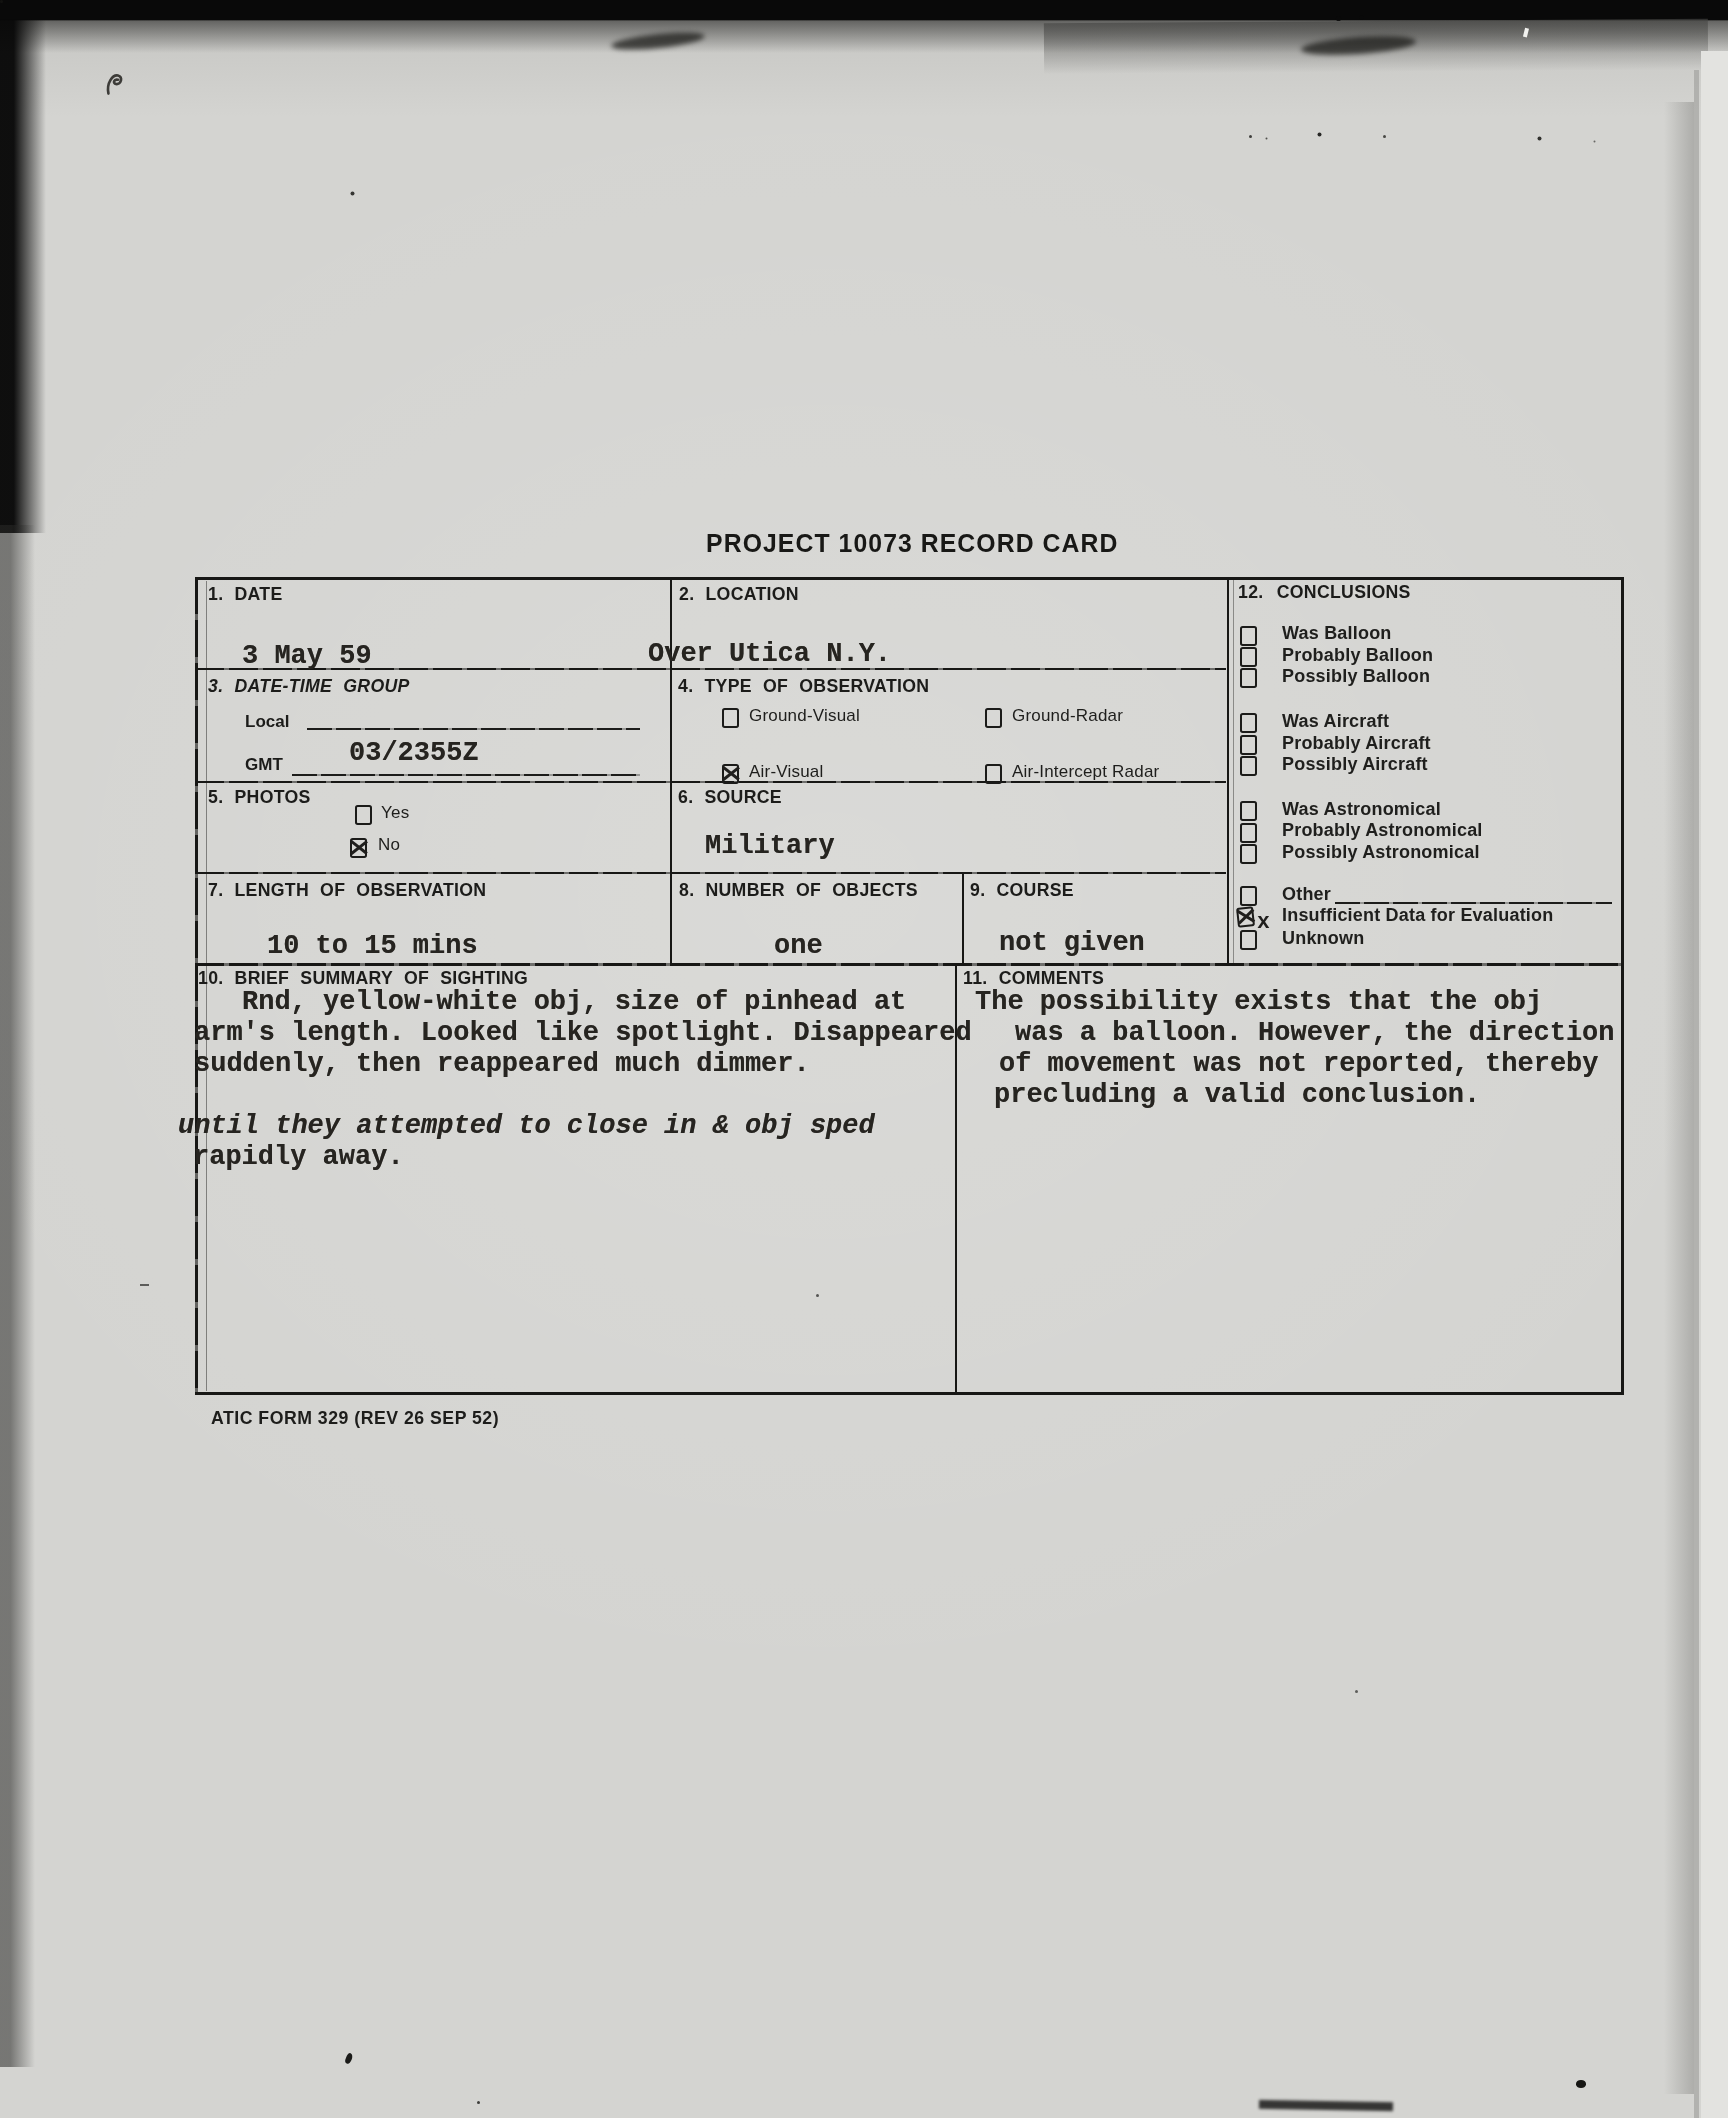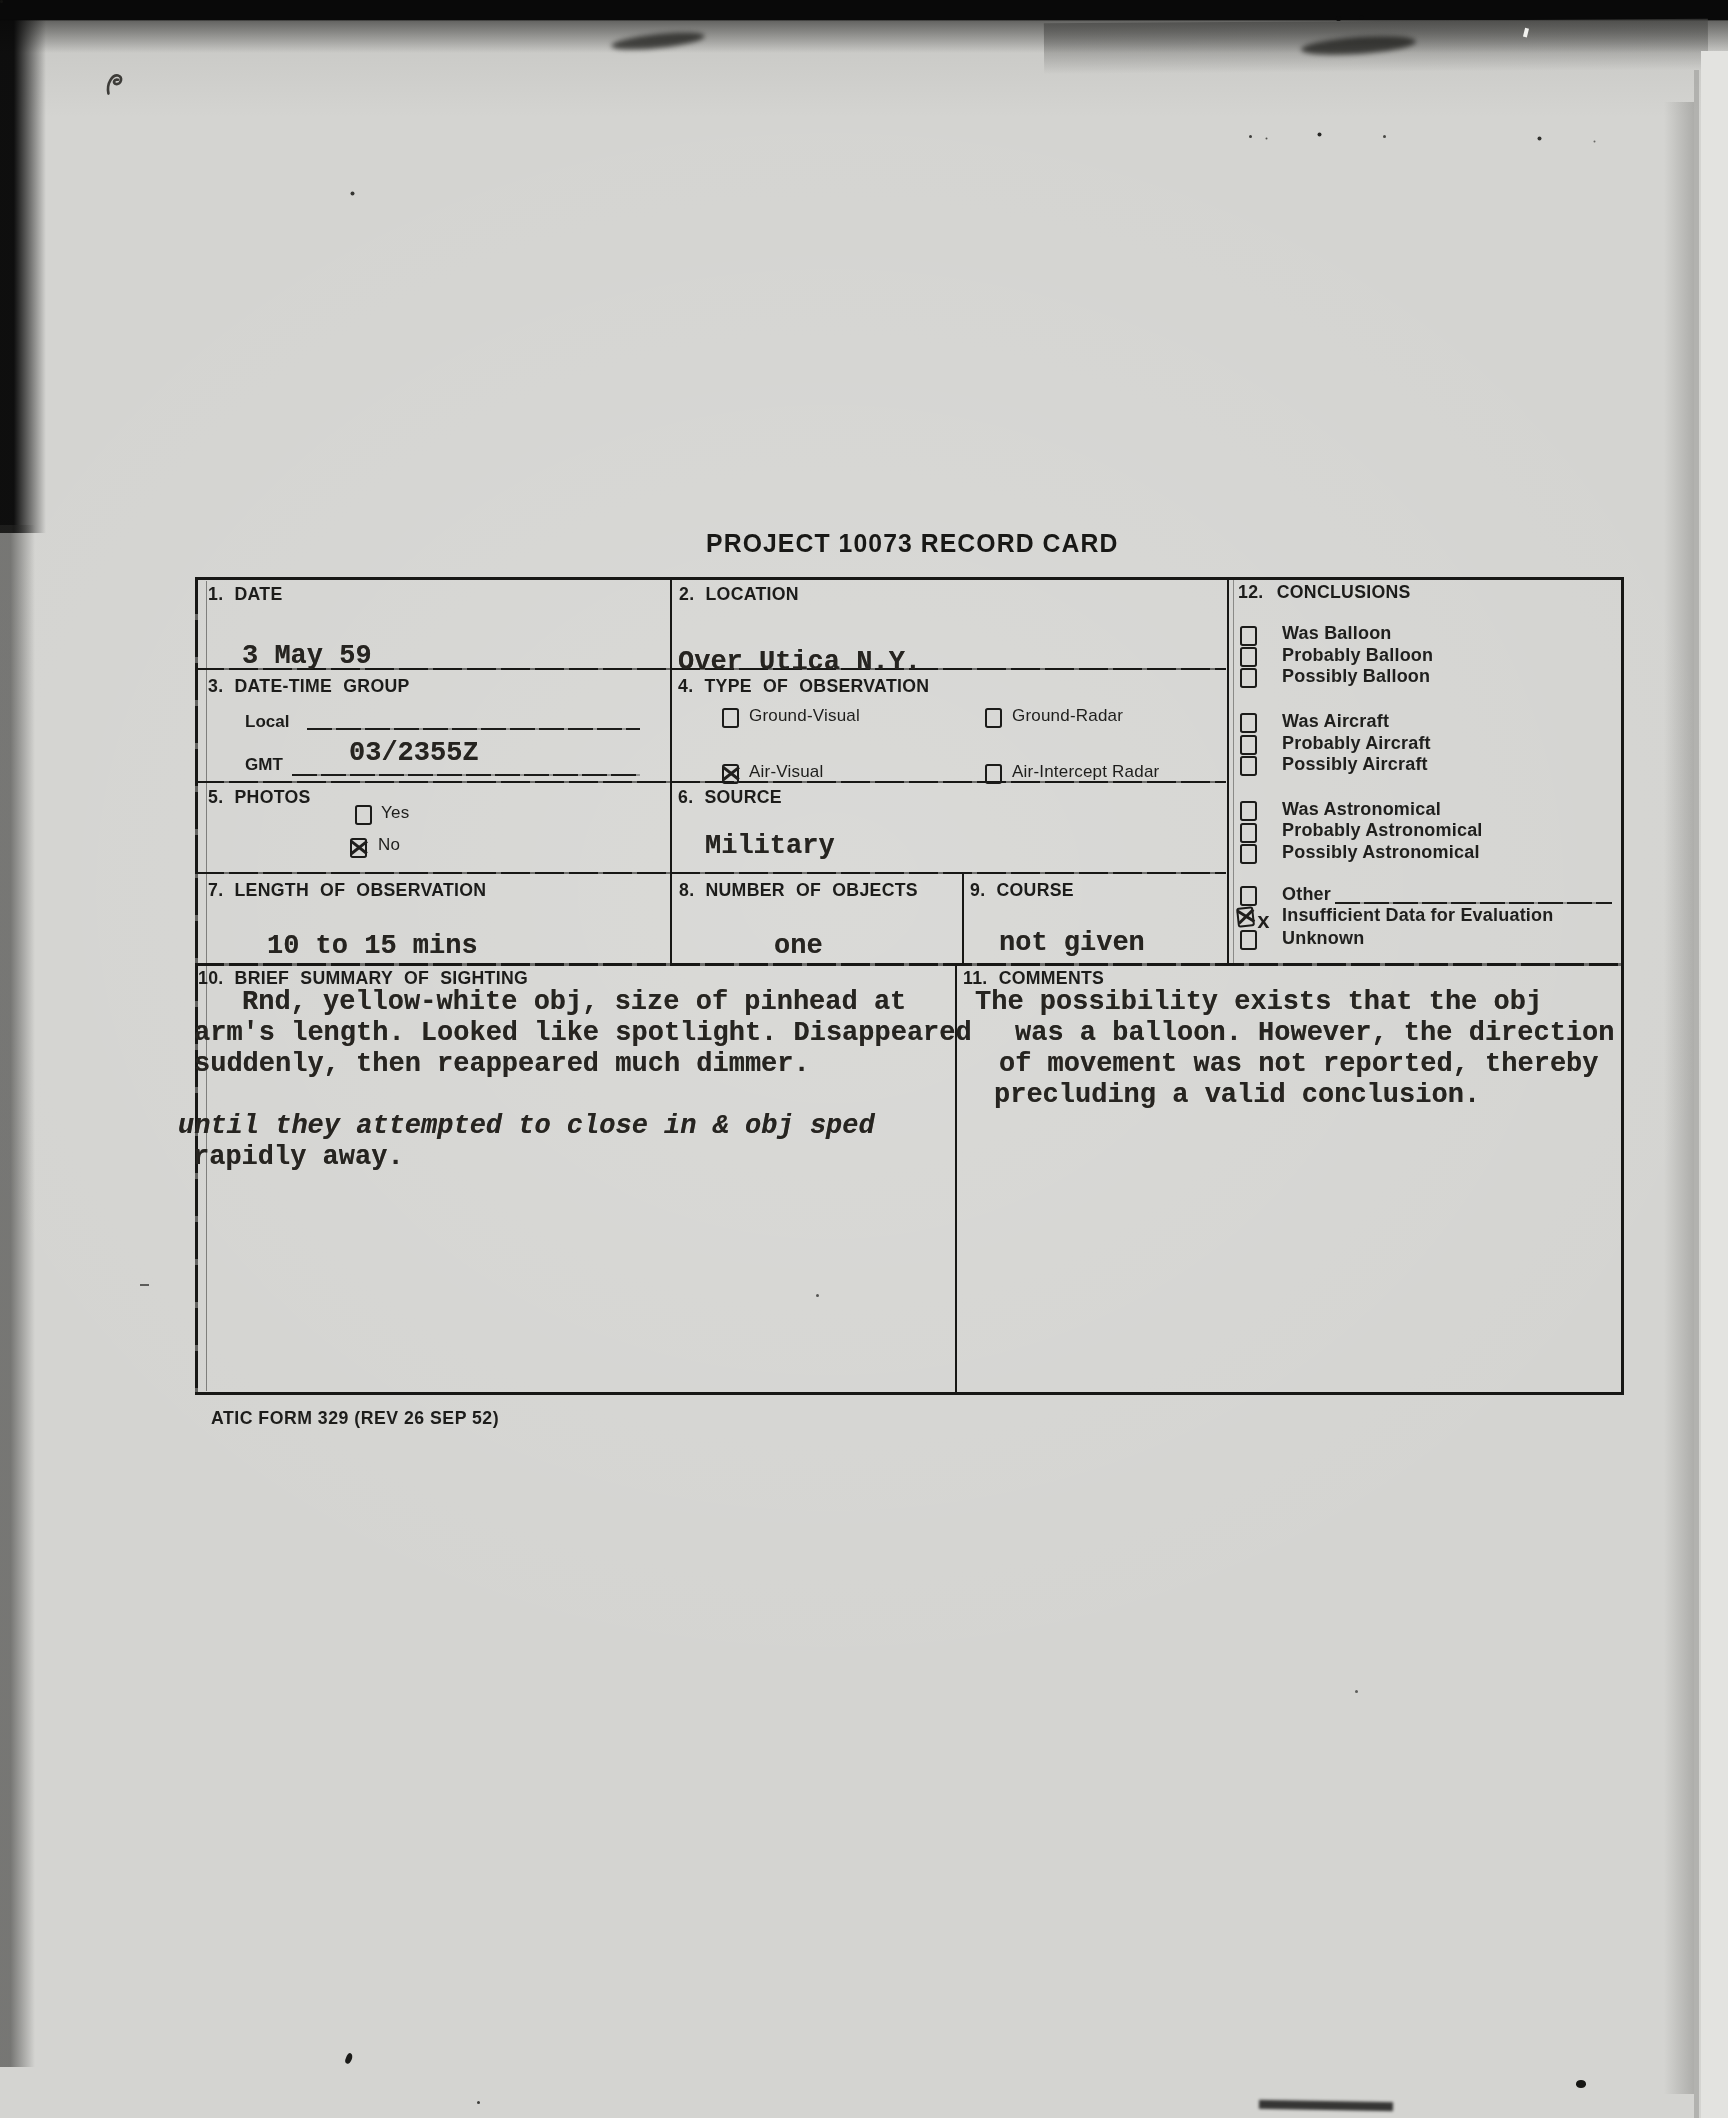--- a/index.html
+++ b/index.html
@@ -118,23 +118,23 @@
   <div class="ln" style="left:955px;top:964px;width:2.1px;height:429px;"></div>
   <div class="ln dashy" style="left:195px;top:668px;width:1031px;height:2.1px;"></div>
   <div class="ln dashy" style="left:195px;top:781px;width:1031px;height:2.1px;"></div>
   <div class="ln dashy" style="left:195px;top:872px;width:1031px;height:2.1px;"></div>
   <div class="ln dashy" style="left:195px;top:963px;width:1426px;height:2.7px;"></div>
 
   <div class="lab" style="left:208px;top:584px;">1. DATE</div>
   <div class="typed" style="left:242px;top:641px;">3 May 59</div>
 
   <div class="lab" style="left:679px;top:584px;">2. LOCATION</div>
-  <div class="typed" style="left:678px;top:639px;margin-top:8px;">Over Utica N.Y.</div>
-
-  <div class="lab" style="left:208px;top:676px;">3. DATE-TIME GROUP</div>
+  <div class="typed" style="left:648px;top:639px;">Over Utica N.Y.</div>
+
+  <div class="lab" style="left:208px;top:676px;font-style:italic;">3. DATE-TIME GROUP</div>
   <div class="sublab" style="left:245px;top:712px;">Local</div>
   <div class="uline" style="left:307px;top:728px;width:333px;"></div>
   <div class="sublab" style="left:245px;top:755px;">GMT</div>
   <div class="typed" style="left:349px;top:738px;">03/2355Z</div>
   <div class="uline" style="left:292px;top:774px;width:348px;"></div>
 
   <div class="lab" style="left:678px;top:676px;">4. TYPE OF OBSERVATION</div>
   <div class="cb" style="left:722px;top:708px;"></div>
   <div class="optlab" style="left:749px;top:706px;">Ground-Visual</div>
   <div class="cb" style="left:985px;top:708px;"></div>

